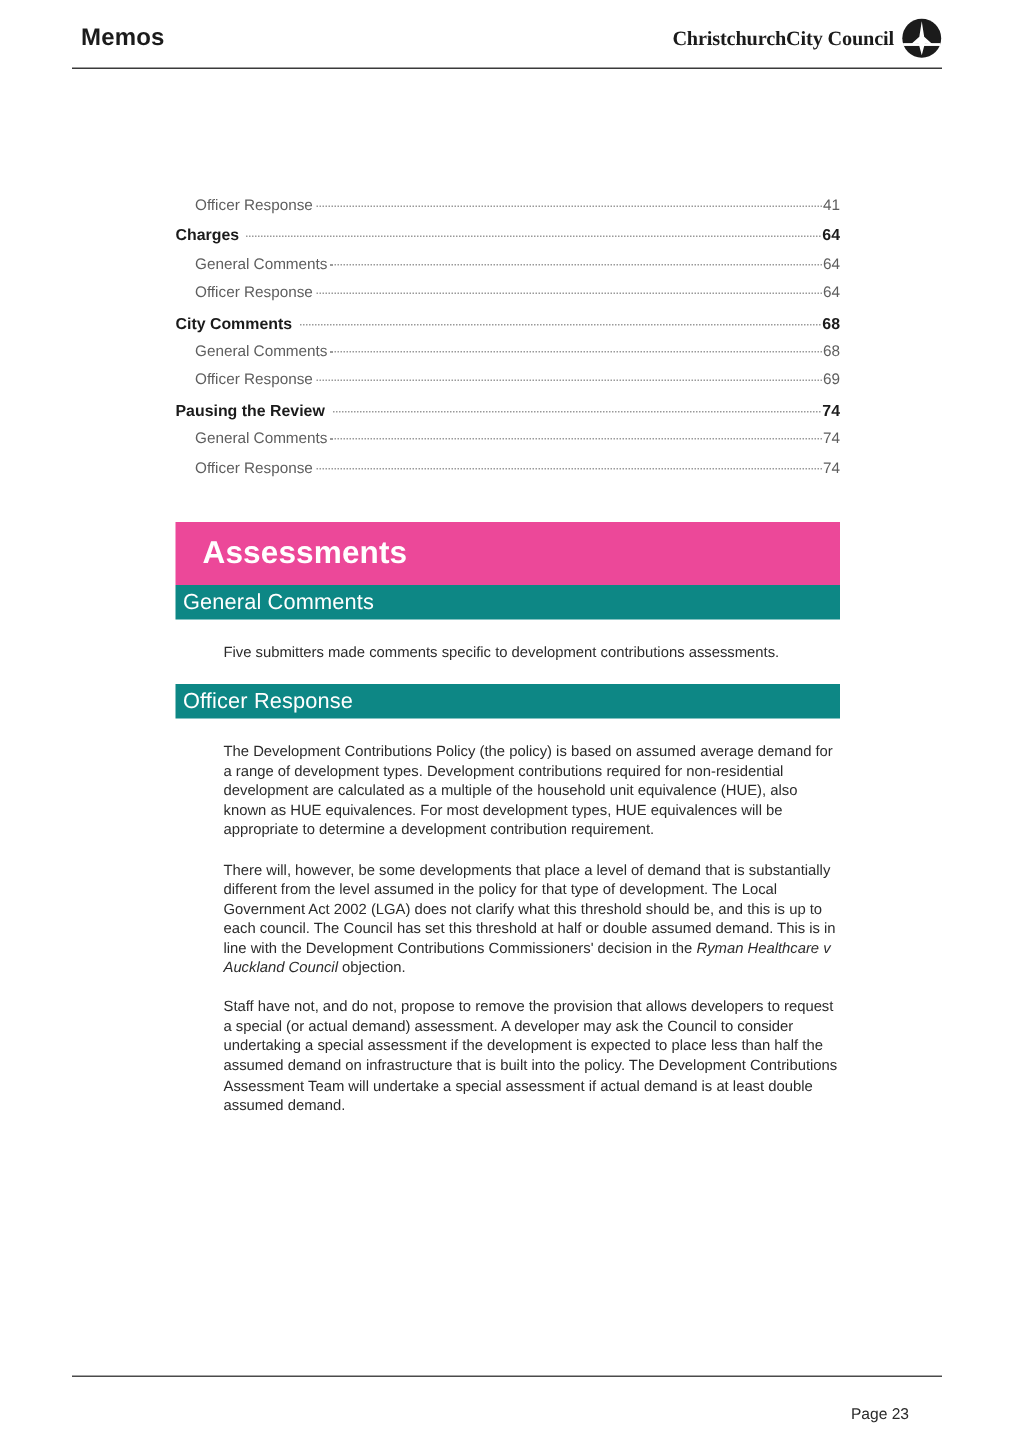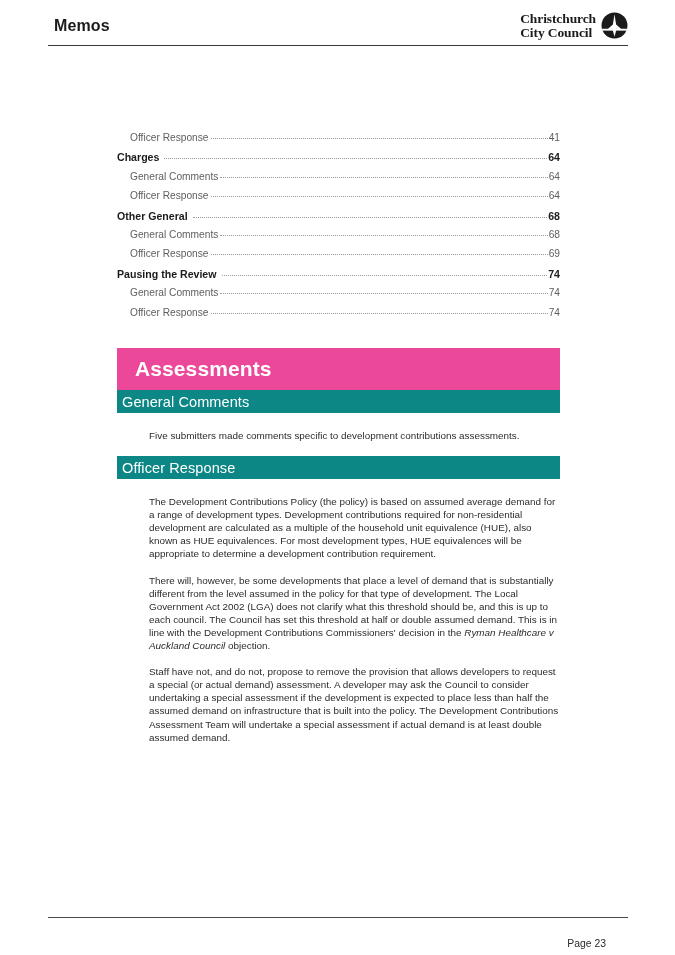--- a/index.html
+++ b/index.html
@@ -36,22 +36,22 @@
   .logo-block {
     position: absolute;
     right: 0px;
     top: 0px;
     display: flex;
     align-items: center;
     gap: 5px;
   }
   .logo-words {
     display: flex;
-    flex-direction: column;
-    align-items: flex-start;
+    flex-direction: row;
+    align-items: center;
     line-height: 1.02;
   }
   .logo-line1 {
     font-family: "Liberation Serif", serif;
     font-size: 13.5px;
     font-weight: bold;
     color: #1b1b1b;
     letter-spacing: -0.1px;
   }
   .logo-line2 {
@@ -233,21 +233,21 @@
     <span class="toc-label">General Comments</span>
     <span class="toc-leader"></span>
     <span class="toc-page">64</span>
   </div>
   <div class="toc-row level2">
     <span class="toc-label">Officer Response</span>
     <span class="toc-leader"></span>
     <span class="toc-page">64</span>
   </div>
   <div class="toc-row level1">
-    <span class="toc-label">Other General</span>
+    <span class="toc-label">City Comments</span>
     <span class="toc-leader"></span>
     <span class="toc-page">68</span>
   </div>
   <div class="toc-row level2">
     <span class="toc-label">General Comments</span>
     <span class="toc-leader"></span>
     <span class="toc-page">68</span>
   </div>
   <div class="toc-row level2">
     <span class="toc-label">Officer Response</span>

